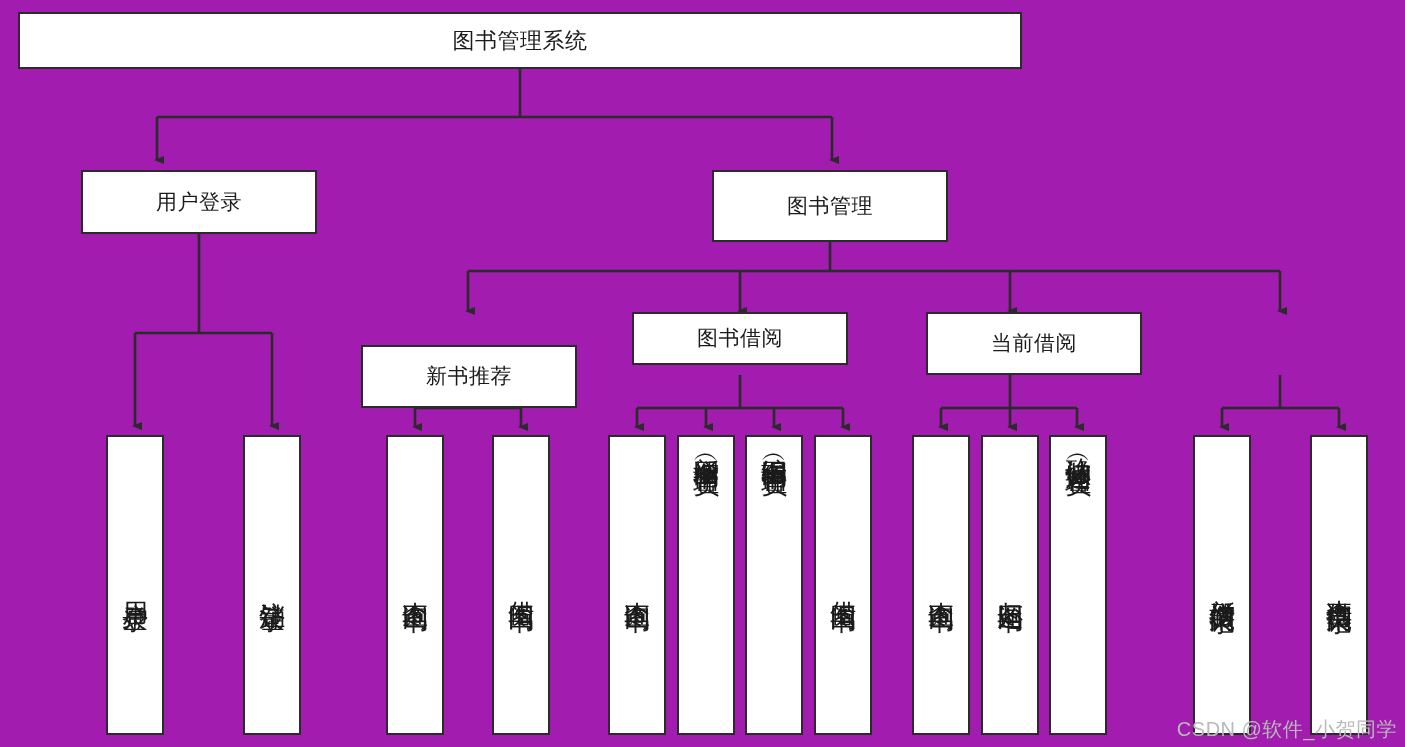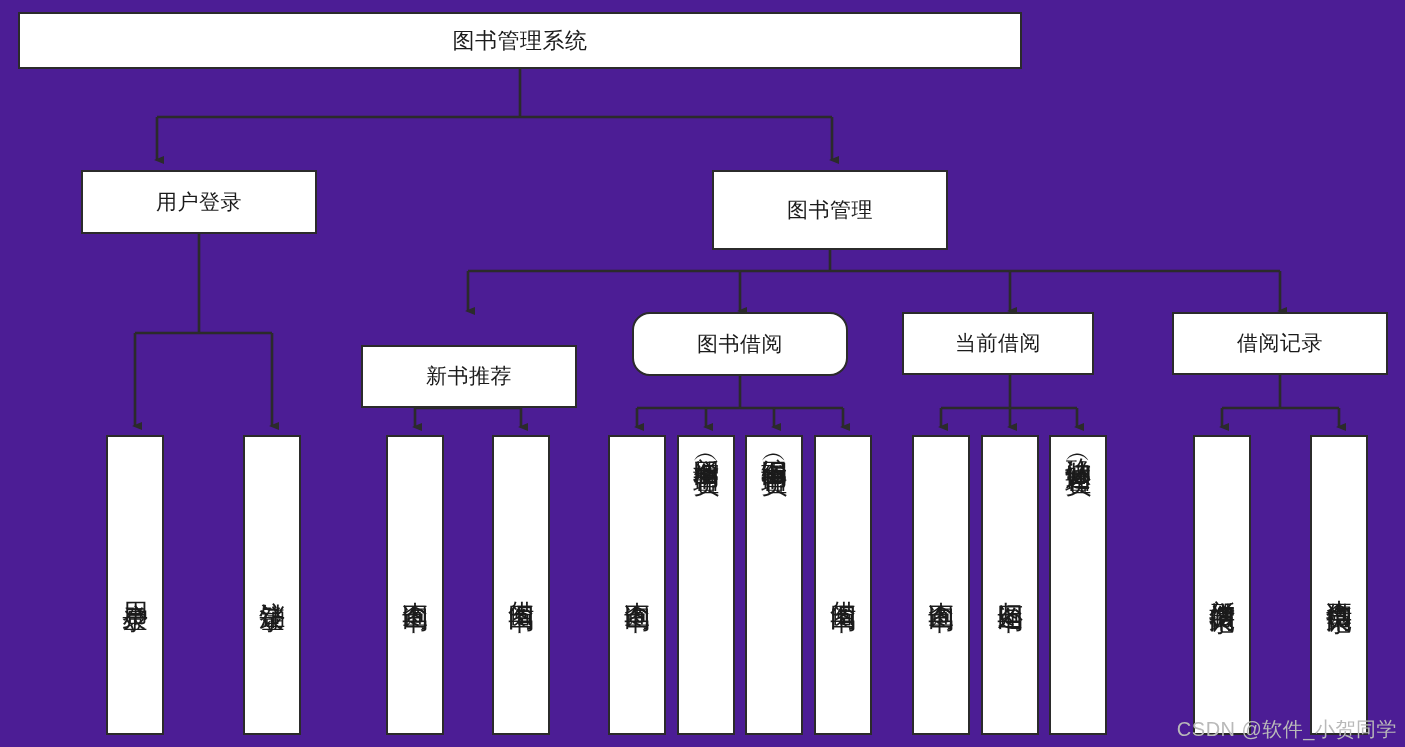--- a/index.html
+++ b/index.html
@@ -4,21 +4,21 @@
 <style>
   html,body{margin:0;padding:0;background:#ffffff;}
   body{
     font-family:"Liberation Sans","DejaVu Sans",sans-serif;
     color:#1a1a1a;
   }
   #canvas{
     position:relative;
     width:1405px;
     height:747px;
-    background:#4c1d95;
+    background:#a21caf;
     overflow:hidden;
   }
   svg.wires{
     position:absolute;
     left:0;top:0;
     width:1405px;height:747px;
     pointer-events:none;
   }
   .node{
     position:absolute;
@@ -125,35 +125,32 @@
     </g>
   </svg>
 
   <div class="node root" style="left:18px;top:12px;width:1004px;height:57px;">
     <span class="lbl">图书管理系统</span>
   </div>
 
   <div class="node" style="left:81px;top:170px;width:236px;height:64px;">
     <span class="lbl">用户登录</span>
   </div>
-  <div class="node" style="left:712px;top:170px;width:236px;height:80px;">
+  <div class="node" style="left:712px;top:170px;width:236px;height:72px;">
     <span class="lbl">图书管理</span>
   </div>
 
   <div class="node" style="left:361px;top:312px;width:216px;height:63px;margin-top:33px;">
     <span class="lbl">新书推荐</span>
   </div>
-  <div class="node" style="left:632px;top:312px;width:216px;height:64px;border-radius:18px;">
+  <div class="node" style="left:632px;top:312px;width:216px;height:53px;">
     <span class="lbl">图书借阅</span>
   </div>
-  <div class="node" style="left:902px;top:312px;width:192px;height:63px;">
+  <div class="node" style="left:926px;top:312px;width:216px;height:63px;">
     <span class="lbl">当前借阅</span>
-  </div>
-  <div class="node" style="left:1172px;top:312px;width:216px;height:63px;">
-    <span class="lbl">借阅记录</span>
   </div>
 
   <div class="node leaf" style="left:106px;top:435px;width:58px;height:300px;">
     <span class="leafwrap">
       <span class="lbl">用户登录</span>
     </span>
   </div>
   <div class="node leaf" style="left:243px;top:435px;width:58px;height:300px;">
     <span class="leafwrap">
       <span class="lbl">注销登录</span>

